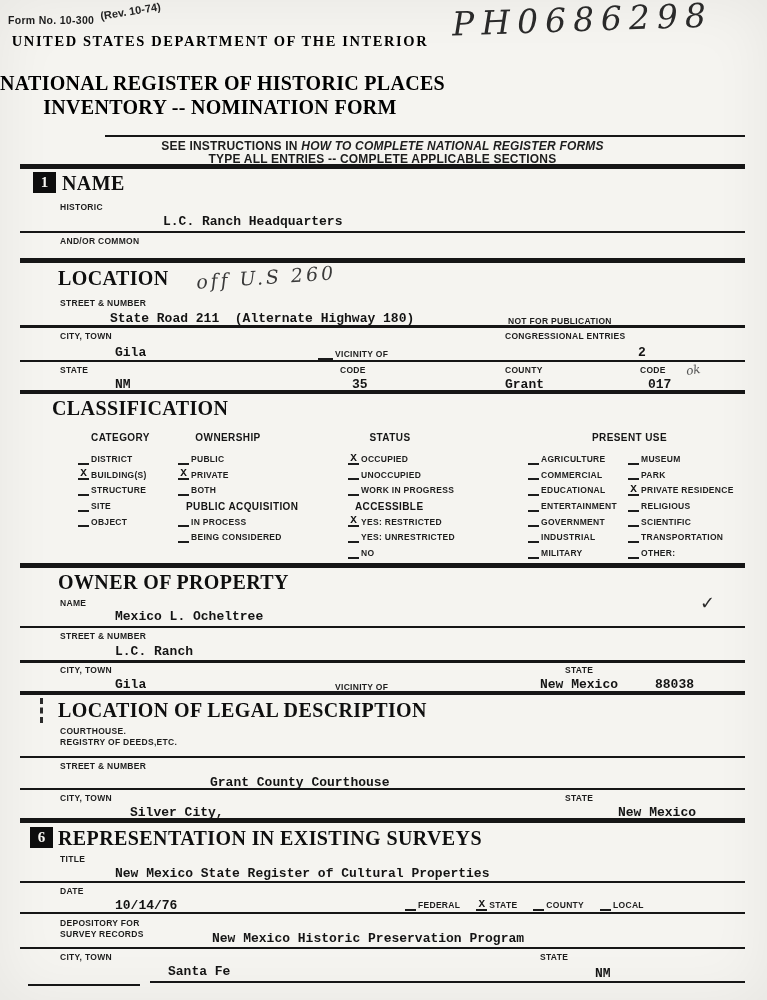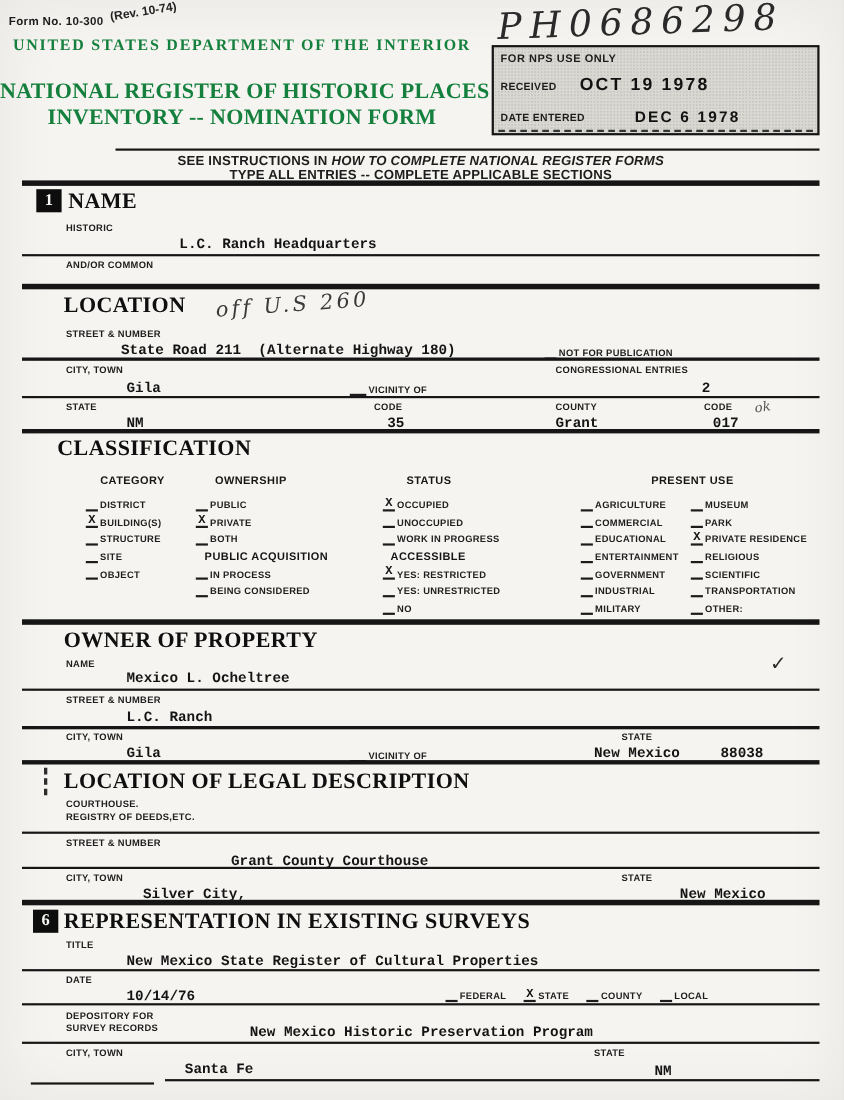--- a/index.html
+++ b/index.html
@@ -18,44 +18,36 @@
   .row15{height:15.7px;display:flex;align-items:flex-end;}
   .ck{display:flex;align-items:flex-end;gap:2px;}
   .mk{display:inline-block;min-width:11px;height:10px;border-bottom:2px solid #1c1c1c;
       font:bold 11px/10px "Liberation Mono",monospace;text-align:center;color:#141414;}
   .mk.long{min-width:15px;}
   .subhead{font:bold 10px/1 "Liberation Sans",sans-serif;letter-spacing:.4px;color:#141414;white-space:nowrap;}
   .hand{font-family:"DejaVu Serif",serif;font-style:italic;color:#2a2a2a;white-space:nowrap;}
   .stamp{font:bold 16px/1 "Liberation Sans",sans-serif;letter-spacing:2px;color:#111;white-space:nowrap;}
   .npsbox{background:#d9d8d2;border:2px solid #141414;
           background-image:radial-gradient(#c6c5bf 0.8px, transparent 0.9px);background-size:3px 3px;}
-  .serifcaps{font-family:"Liberation Serif",serif;color:#15803d;white-space:nowrap;}
+  .serifcaps{font-family:"Liberation Serif",serif;color:#000000;white-space:nowrap;}
   .center{text-align:center;}
 </style>
 </head>
 <body>
 
 <div id="page">
 
   <div class="abs lbl" style="left:8px;top:14px;font-size:10.5px;">Form No. 10-300</div>
   <div class="abs" style="left:100px;top:6px;font:bold 11px/1 'Liberation Sans',sans-serif;color:#222;transform:rotate(-9deg);">(Rev. 10-74)</div>
 
   <div class="abs serifcaps center" style="left:0;top:33px;width:440px;font-size:14.5px;font-weight:bold;letter-spacing:1.6px;">UNITED STATES DEPARTMENT OF THE INTERIOR</div>
 
   <div class="abs serifcaps center" style="left:0;top:72px;width:440px;font-size:20px;font-weight:bold;letter-spacing:.3px;">NATIONAL REGISTER OF HISTORIC PLACES</div>
   <div class="abs serifcaps center" style="left:0;top:96px;width:440px;font-size:20px;font-weight:bold;letter-spacing:.3px;">INVENTORY -- NOMINATION FORM</div>
 
-  <div class="abs npsbox" style="left:447px;top:41px;width:294px;height:78px;">
-    <div class="abs lbl" style="left:6px;top:5px;font-size:10px;letter-spacing:.5px;">FOR NPS USE ONLY</div>
-    <div class="abs lbl" style="left:6px;top:32px;font-size:9.5px;">RECEIVED</div>
-    <div class="abs stamp" style="left:78px;top:27px;">OCT 19 1978</div>
-    <div class="abs lbl" style="left:6px;top:60px;font-size:9.5px;">DATE ENTERED</div>
-    <div class="abs stamp" style="left:128px;top:56px;font-size:14px;">DEC 6   1978</div>
-    <div class="abs" style="left:4px;right:4px;bottom:1px;border-bottom:2px dashed #333;"></div>
-  </div>
   <div class="abs hand" style="left:452px;top:0px;font-size:33px;letter-spacing:7px;transform:rotate(-2deg);">PH0686298</div>
 
   <div class="hr" style="left:105px;top:135px;width:640px;height:2px;"></div>
   <div class="abs lbl center" style="left:20px;top:140px;width:725px;font-size:12px;letter-spacing:.2px;"><span>SEE INSTRUCTIONS IN </span><i>HOW TO COMPLETE NATIONAL REGISTER FORMS</i></div>
   <div class="abs lbl center" style="left:20px;top:153px;width:725px;font-size:12px;letter-spacing:.2px;">TYPE ALL ENTRIES -- COMPLETE APPLICABLE SECTIONS</div>
   <div class="hr" style="left:20px;top:164px;width:725px;height:5px;"></div>
 
   <div class="abs num" style="left:33px;top:172px;">1</div>
   <div class="abs sec-title" style="left:62px;top:173px;">NAME</div>
   <div class="abs lbl" style="left:60px;top:203px;">HISTORIC</div>
@@ -297,21 +289,21 @@
         <span class="lbl">COUNTY</span>
       </span>
     <span class="ck">
         <span class="mk"></span>
         <span class="lbl">LOCAL</span>
       </span>
   </div>
   <div class="hr" style="left:20px;top:912px;width:725px;height:2px;"></div>
   <div class="abs lbl" style="left:60px;top:919px;">DEPOSITORY FOR</div>
   <div class="abs lbl" style="left:60px;top:930px;">SURVEY RECORDS</div>
-  <div class="abs val" style="left:191px;top:932px;padding-left:36px;">New Mexico Historic Preservation Program</div>
+  <div class="abs val" style="left:176px;top:932px;padding-left:36px;">New Mexico Historic Preservation Program</div>
   <div class="hr" style="left:20px;top:947px;width:725px;height:2px;"></div>
   <div class="abs lbl" style="left:60px;top:953px;">CITY, TOWN</div>
   <div class="abs lbl" style="left:540px;top:953px;">STATE</div>
   <div class="abs val" style="left:168px;top:965px;">Santa Fe</div>
   <div class="abs val" style="left:595px;top:967px;">NM</div>
   <div class="hr" style="left:28px;top:984px;width:112px;height:2px;"></div>
   <div class="hr" style="left:150px;top:981px;width:595px;height:2px;"></div>
 
 </div>
 

